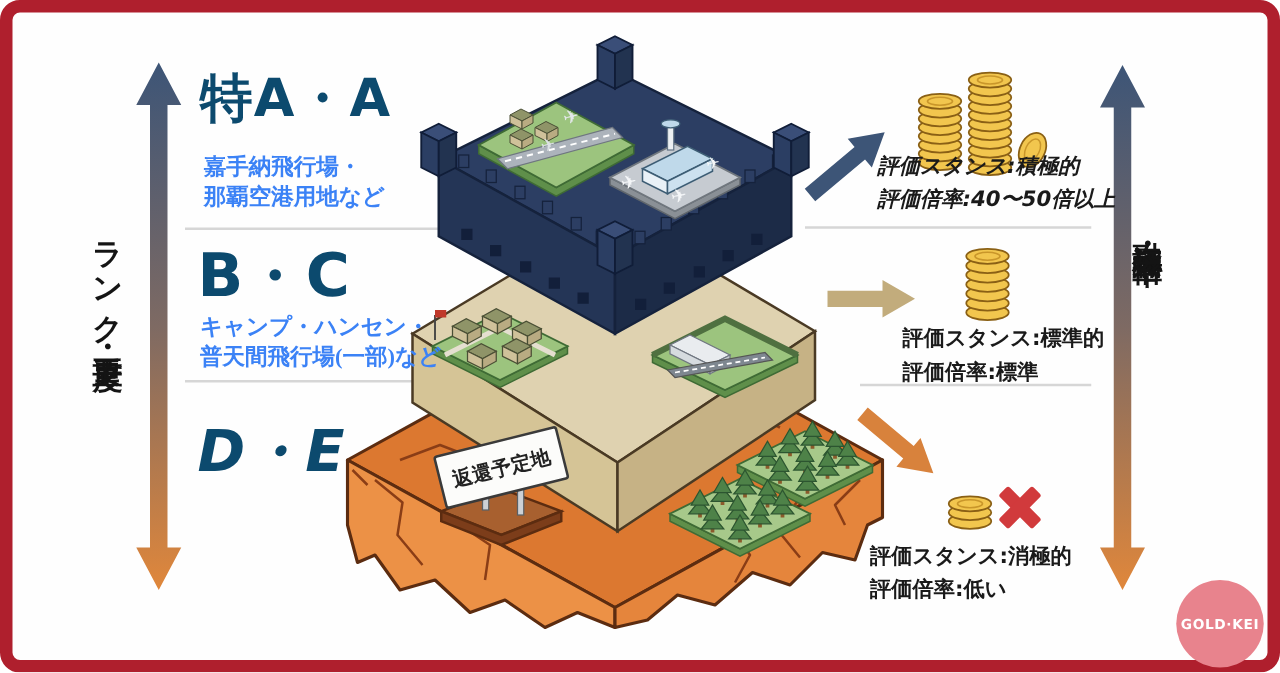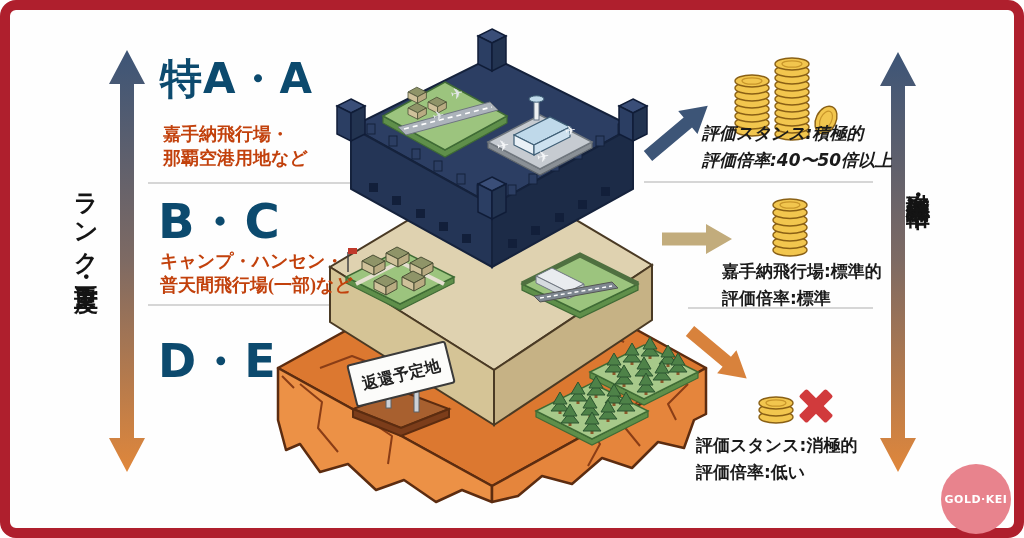--- a/index.html
+++ b/index.html
@@ -1,21 +1,21 @@
 <!DOCTYPE html>
 <html><head>
 <meta charset="utf-8">
 <style>
   html,body{margin:0;padding:0;background:#fff;}
   .canvas{position:relative;width:1024px;height:538px;background:#fff;overflow:hidden;
           font-family:"DejaVu Sans","Liberation Sans",sans-serif;}
   .frame{position:absolute;inset:0;border:10px solid #AF1F2D;border-radius:16px;background:#FEFEFE;box-sizing:border-box;}
   .abs{position:absolute;}
   .rank{font-weight:800;color:#0c4a6e;letter-spacing:1px;line-height:1;}
-  .desc{font-weight:700;color:#c2410c;font-size:18px;line-height:1.32;}
+  .desc{font-weight:700;color:#3b82f6;font-size:18px;line-height:1.32;}
   .rtext{font-weight:700;color:#1A1A1A;font-size:17px;line-height:27px;white-space:nowrap;}
   .vlabel{writing-mode:vertical-rl;font-weight:800;color:#141414;font-size:24px;letter-spacing:2px;line-height:1;}
   .divider{position:absolute;height:2px;background:#D6D6D6;}
   .logo{position:absolute;left:941px;top:464px;width:70px;height:70px;border-radius:50%;
         background:#E8838D;display:flex;align-items:center;justify-content:center;}
   .logo span{color:#fff;font-weight:700;font-size:11px;letter-spacing:.5px;}
   svg{position:absolute;left:0;top:0;}
   svg text.sign{font-family:"DejaVu Sans","Liberation Sans",sans-serif;}
 </style>
 </head>
@@ -291,28 +291,28 @@
     <div>嘉手納飛行場・</div>
     <div>那覇空港用地など</div>
   </div>
 
   <div class="abs rank" style="left:158px;top:197px;font-size:48px;">B・C</div>
   <div class="abs desc" style="left:160px;top:250px;font-family:Liberation Serif, serif;">
     <div>キャンプ・ハンセン・</div>
     <div>普天間飛行場(一部)など</div>
   </div>
 
-  <div class="abs rank" style="left:158px;top:338px;font-size:46px;">D・E</div>
+  <div class="abs rank" style="left:158px;top:338px;font-size:46px;font-style:italic;">D・E</div>
 
   <div class="abs rtext" style="left:702px;top:120px;font-style:italic;">
     <div>評価スタンス:積極的</div>
     <div>評価倍率:40〜50倍以上</div>
   </div>
   <div class="abs rtext" style="left:722px;top:258px;">
-    <div>嘉手納飛行場:標準的</div>
+    <div>評価スタンス:標準的</div>
     <div>評価倍率:標準</div>
   </div>
   <div class="abs rtext" style="left:696px;top:432px;">
     <div>評価スタンス:消極的</div>
     <div>評価倍率:低い</div>
   </div>
 
   <div class="logo">
     <span>GOLD·KEI</span>
   </div>

